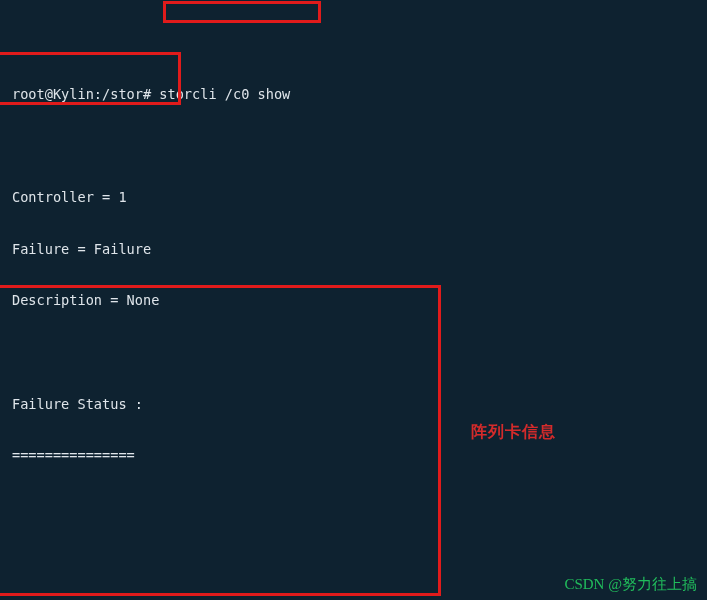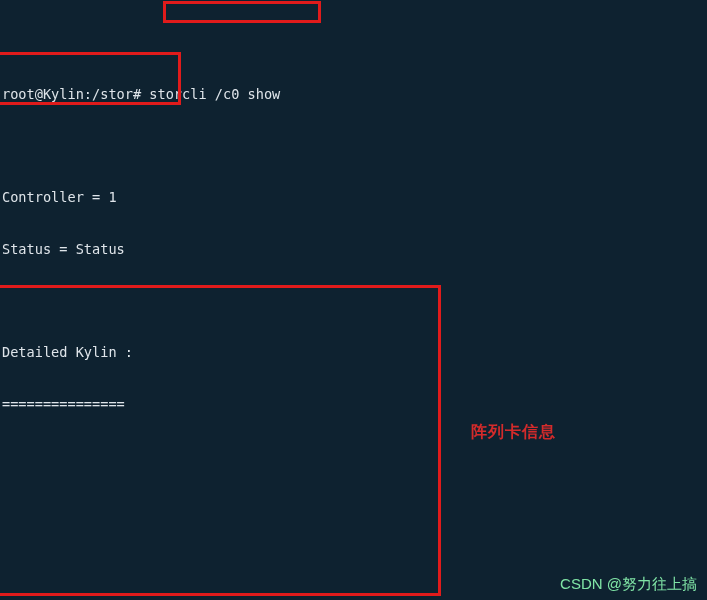--- a/index.html
+++ b/index.html
@@ -24,21 +24,21 @@
     font-family: "DejaVu Sans Mono", "Liberation Mono", monospace;
     font-size: 13.6px;
     line-height: 17.2px;
     color: #dfe5ea;
     white-space: pre;
     letter-spacing: 0px;
   }
   .line {
     height: 17.2px;
     white-space: pre;
-    padding-left: 2px;
+    padding-left: 12px;
   }
   .line.faded {
     color: #1a3142;
   }
   
   .redbox {
     position: absolute;
     border: 3px solid #e01b1b;
     box-sizing: border-box;
     pointer-events: none;
@@ -56,40 +56,41 @@
     font-family: Liberation Mono, monospace;
     font-size: 16px;
     font-weight: bold;
     letter-spacing: 1px;
     white-space: nowrap;
   }
   .watermark {
     position: absolute;
     right: 10px;
     bottom: 6px;
-    color: #86efac;
-    font-family: Liberation Sans, sans-serif;
+    color: #22c55e;
+    font-family: Liberation Serif, serif;
     font-size: 15px;
     white-space: nowrap;
     opacity: 0.95;
   }
 </style>
 </head>
 <body>
 
 <div id="screen">
 
   <div class="term">
     <div class="line faded"></div>
     <div class="line">root@Kylin:/stor# storcli /c0 show</div>
     <div class="line"></div>
     <div class="line">Controller = 1</div>
-    <div class="line">Status = Status</div>
+    <div class="line">Failure = Failure</div>
+    <div class="line">Description = None</div>
     <div class="line"></div>
-    <div class="line">Detailed Kylin :</div>
+    <div class="line">Failure Status :</div>
     <div class="line">===============</div>
     <div class="line"></div>
     
     
     
     
     
     
     
     

